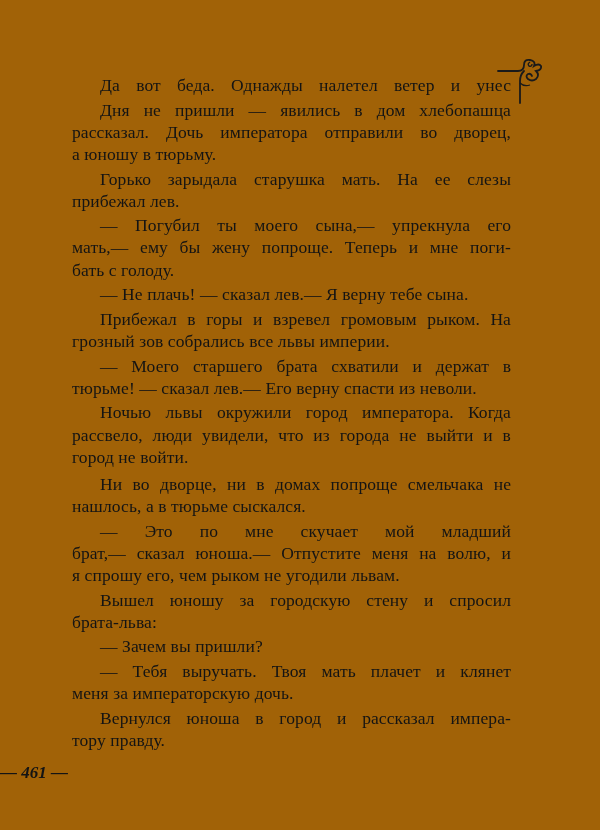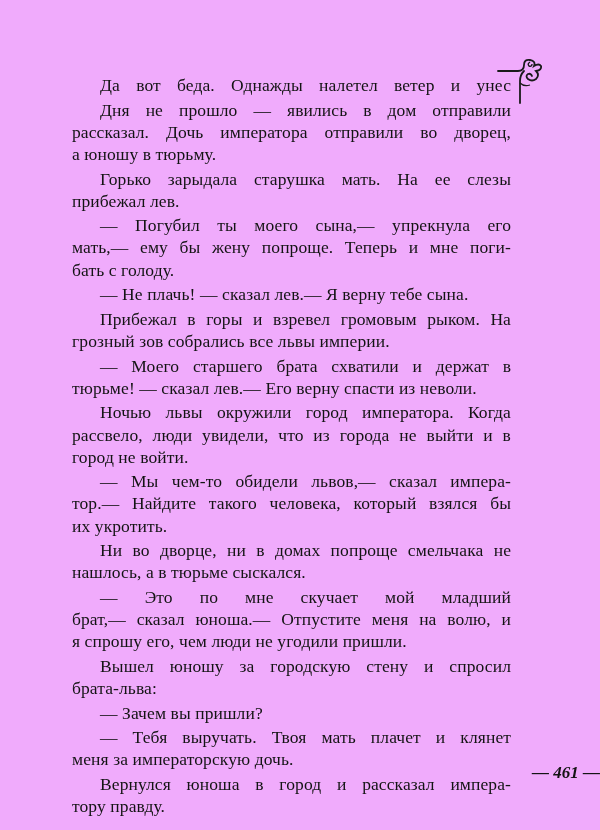--- a/index.html
+++ b/index.html
@@ -1,37 +1,37 @@
 <!DOCTYPE html>
 <html><head>
 <meta charset="utf-8">
 <style>
   html, body { margin: 0; padding: 0; background: #ffffff; }
   body { width: 600px; height: 830px; position: relative; overflow: hidden; }
   .page {
-    position: absolute; left: 0; top: 0; width: 600px; height: 830px; background: #f0abfc;
+    position: absolute; left: 0; top: 0; width: 600px; height: 830px; background: #a16207;
   }
   .ornament {
     position: absolute; left: 496px; top: 55px; width: 48px; height: 50px;
   }
   .text {
     position: absolute; left: 72px; top: 74px; width: 439px;
     font-family: "Liberation Serif", "DejaVu Serif", serif;
     font-size: 17.5px; line-height: 22.1px; color: #141414;
     letter-spacing: 0.1px;
   }
   .line {
     display: block; height: 22.1px; white-space: nowrap;
     text-align: justify; text-align-last: justify;
   }
   .line.last { text-align-last: left; }
   .line.indent { padding-left: 28px; }
   .para-gap { height: 2.6px; }
   .folio {
-    position: absolute; left: 0; width: 600px; top: 763px; text-align: right;
+    position: absolute; left: 0; width: 600px; top: 763px; text-align: left;
     font-family: "Liberation Serif", "DejaVu Serif", serif;
     font-size: 17px; font-style: italic; font-weight: bold; color: #141414;
   }
 </style>
 </head>
 <body>
 
 <div class="page">
   <svg class="ornament" viewBox="0 0 48 50">
     <path d="M2 16 L22 16 Q28 16 28 10 Q28 4 34 5 Q40 6 38 11 Q43 8 45 11 Q46 15 40 16 Q44 20 40 24 Q36 27 32 24 Q29 21 32 19 Q35 18 36 21" fill="none" stroke="#1a1a1a" stroke-width="1.8" stroke-linecap="round"></path>
@@ -39,21 +39,21 @@
     <path d="M28 16 Q24 20 24 26 L24 48" fill="none" stroke="#1a1a1a" stroke-width="1.8" stroke-linecap="round"></path>
     <path d="M24 28 Q28 32 34 30" fill="none" stroke="#1a1a1a" stroke-width="1.2"></path>
   </svg>
 
   <div class="text" id="text">
       <div>
         <span class="line indent">Да вот беда. Однажды налетел ветер и унес</span>
       </div>
       <div class="para-gap"></div>
       <div>
-        <span class="line indent">Дня не прошло — явились в дом отправили</span>
+        <span class="line indent">Дня не пришли — явились в дом хлебопашца</span>
         <span class="line">рассказал. Дочь императора отправили во дворец,</span>
         <span class="line last">а юношу в тюрьму.</span>
       </div>
       <div class="para-gap"></div>
       <div>
         <span class="line indent">Горько зарыдала старушка мать. На ее слезы</span>
         <span class="line last">прибежал лев.</span>
       </div>
       <div class="para-gap"></div>
       <div>
@@ -75,35 +75,30 @@
         <span class="line indent">— Моего старшего брата схватили и держат в</span>
         <span class="line last">тюрьме! — сказал лев.— Его верну спасти из неволи.</span>
       </div>
       <div class="para-gap"></div>
       <div>
         <span class="line indent">Ночью львы окружили город императора. Когда</span>
         <span class="line">рассвело, люди увидели, что из города не выйти и в</span>
         <span class="line last">город не войти.</span>
       </div>
       <div class="para-gap"></div>
-      <div>
-        <span class="line indent">— Мы чем-то обидели львов,— сказал импера-</span>
-        <span class="line">тор.— Найдите такого человека, который взялся бы</span>
-        <span class="line last">их укротить.</span>
-      </div>
       <div class="para-gap"></div>
       <div>
         <span class="line indent">Ни во дворце, ни в домах попроще смельчака не</span>
         <span class="line last">нашлось, а в тюрьме сыскался.</span>
       </div>
       <div class="para-gap"></div>
       <div>
         <span class="line indent">— Это по мне скучает мой младший</span>
         <span class="line">брат,— сказал юноша.— Отпустите меня на волю, и</span>
-        <span class="line last">я спрошу его, чем люди не угодили пришли.</span>
+        <span class="line last">я спрошу его, чем рыком не угодили львам.</span>
       </div>
       <div class="para-gap"></div>
       <div>
         <span class="line indent">Вышел юношу за городскую стену и спросил</span>
         <span class="line last">брата-льва:</span>
       </div>
       <div class="para-gap"></div>
       <div>
         <span class="line indent last">— Зачем вы пришли?</span>
       </div>

